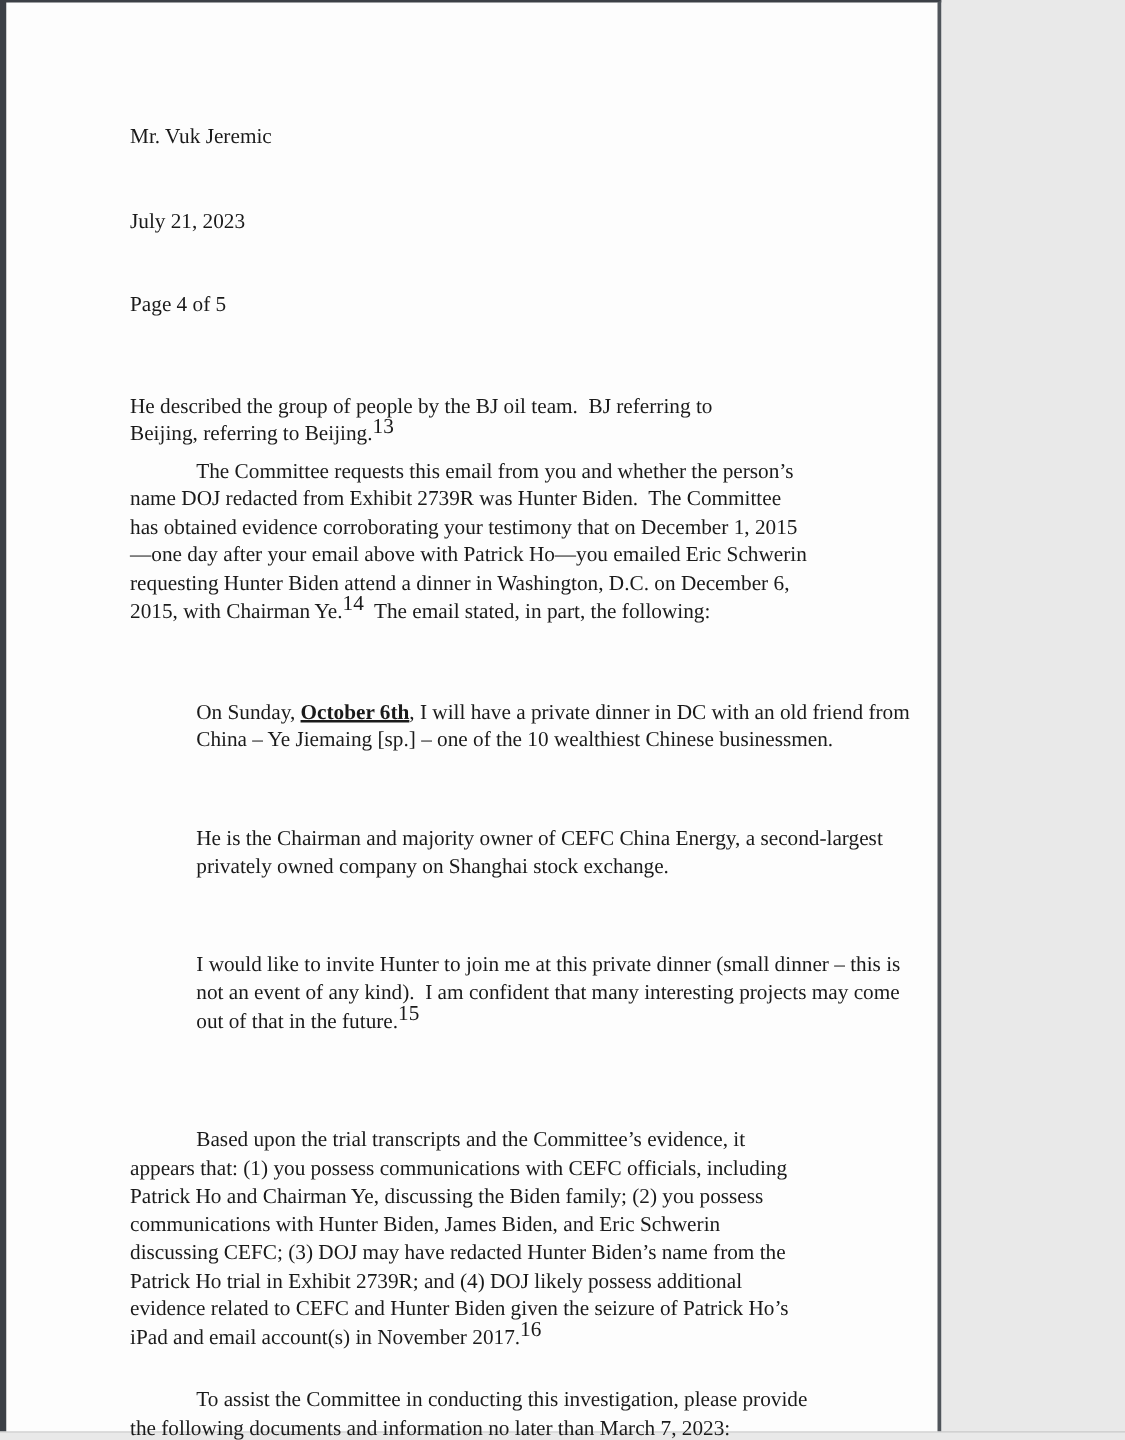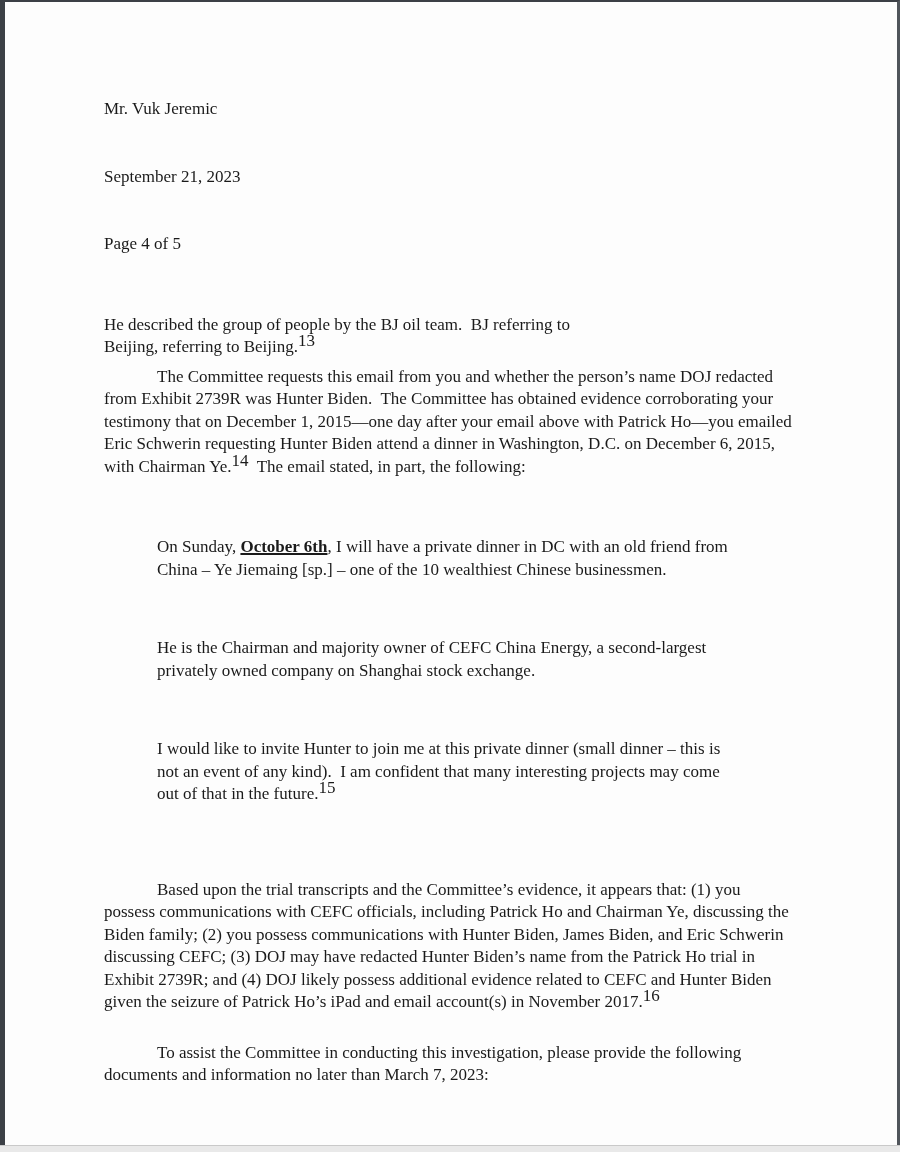--- a/index.html
+++ b/index.html
@@ -5,21 +5,21 @@
   html, body { margin: 0; padding: 0; }
   body {
     width: 900px; height: 1152px;
     background: #e9e9e9;
     font-family: "Liberation Serif", "DejaVu Serif", serif;
     color: #1a1a1a;
     overflow: hidden;
   }
   .page {
     box-sizing: border-box;
-    width: 900px; height: 1145px;
+    width: 753px; height: 1145px;
     background: #fdfdfd;
     border-left: 5px solid #3c4046;
     border-top: 2px solid #3c4046;
     border-right: 3px solid #50555b;
     position: relative;
   }
   .bottom-strip {
     width: 900px; height: 7px;
     background: #e9e9e9;
     border-top: 1px solid #c9c9c9;
@@ -58,21 +58,21 @@
   }
 </style>
 </head>
 <body>
 
 <div class="page">
   <div class="content">
 
     <div class="header">
       <div>Mr. Vuk Jeremic</div>
-      <div>September 21, 2023</div>
+      <div>July 21, 2023</div>
       <div>Page 4 of 5</div>
     </div>
 
     <div class="transcript">
       <div class="tq-text"><span>He described the group of people by the BJ oil team.  BJ referring to Beijing, referring to Beijing.</span><sup class="ref">13</sup></div>
     </div>
 
     <p class="body m1"><span>The Committee requests this email from you and whether the person’s name DOJ redacted from Exhibit 2739R was Hunter Biden.  The Committee has obtained evidence corroborating your testimony that on December 1, 2015—one day after your email above with Patrick Ho—you emailed Eric Schwerin requesting Hunter Biden attend a dinner in Washington, D.C. on December 6, 2015, with Chairman Ye.</span><sup class="ref">14</sup><span>  The email stated, in part, the following:</span></p>
 
     <div class="quote-block">

